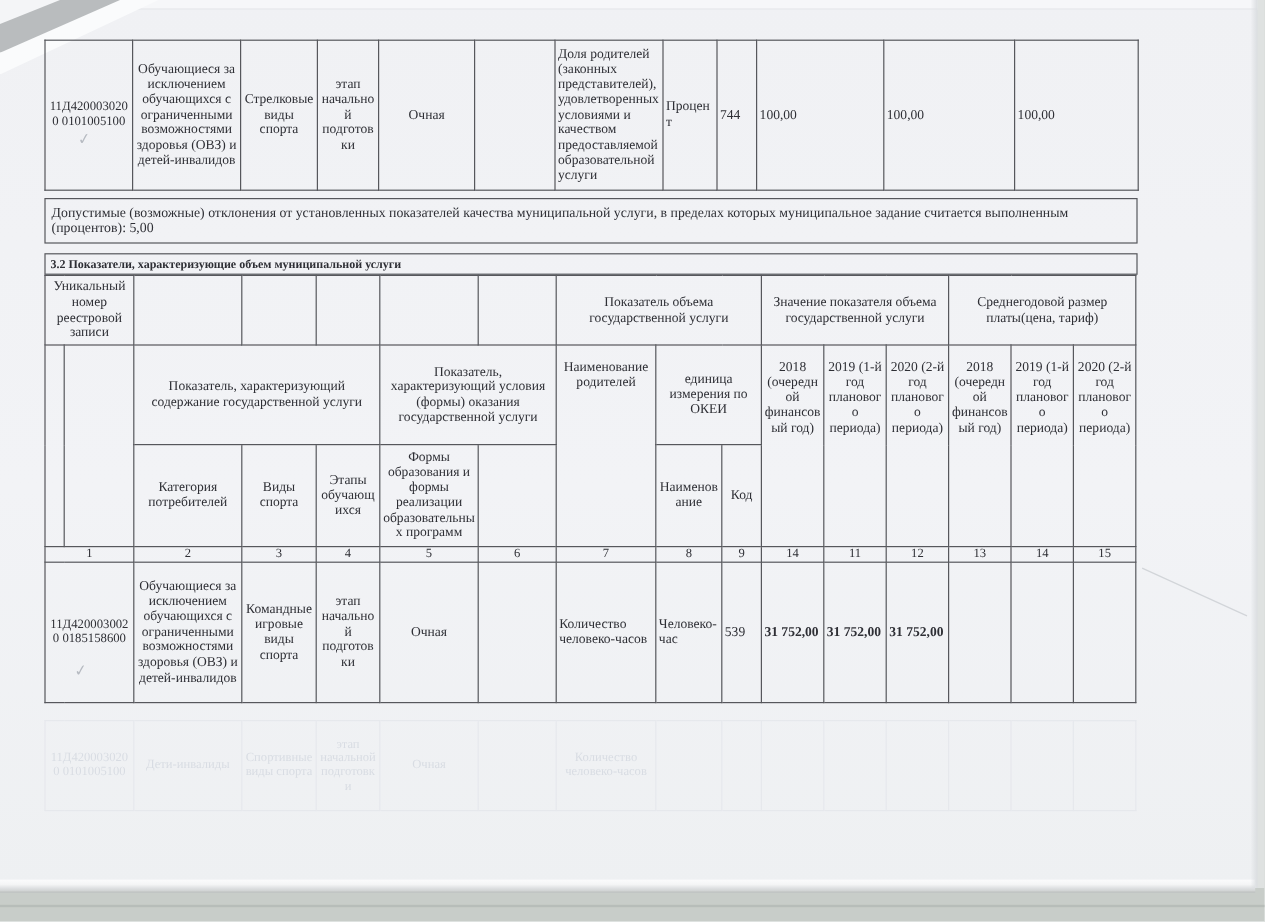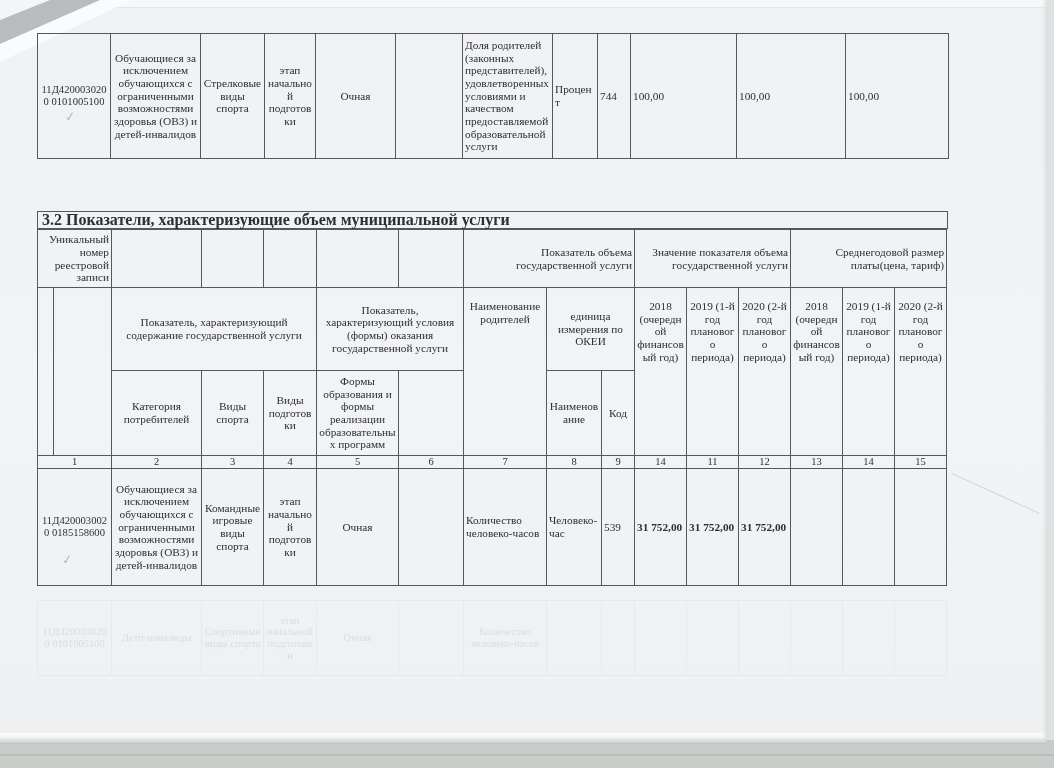--- a/index.html
+++ b/index.html
@@ -32,35 +32,35 @@
      padding:1px 2px;font-size:11.3px;line-height:1.12;
      overflow-wrap:break-word;word-wrap:break-word;overflow:hidden;}
   .t31{left:37px;top:33px;width:911px;}
   .t31 td{height:122px;}
   .t32{left:37px;top:229px;width:909px;}
   .left{text-align:left;}
   .pt{vertical-align:top;padding-top:12px;}
   .code{font-size:10.6px;position:relative;}
   .nowrap{white-space:nowrap;font-weight:bold;}
   .num-row td{font-size:10.5px;height:12px;padding:0 1px;}
-  .r1 td{height:55px;text-align:right;}
+  .r1 td{height:55px;}
   .r2 td{height:80px;}
   .r3 td{height:82px;margin-top:38px;}
   .data td{height:114px;}
   .check{position:absolute;font-size:13px;color:#b6bac1;transform:rotate(-8deg);
          font-family:"DejaVu Sans",sans-serif;}
   .chk31{left:27px;top:76px;}
   .chk32{left:24px;top:84px;}
 
   .note-box{position:absolute;left:37px;top:165px;width:911px;height:38px;
          border:1px solid #56575c;display:flex;align-items:center;
          padding:0 5px;box-sizing:border-box;font-size:11.5px;}
   .bar32{position:absolute;left:37px;top:211px;width:911px;height:18px;
          border:1px solid #56575c;display:flex;align-items:center;
-         padding:0 4px;box-sizing:border-box;font-size:16px;font-weight:bold;}
+         padding:0 4px;box-sizing:border-box;font-size:10px;font-weight:bold;}
 
   .ghost{left:37px;top:600px;width:909px;opacity:0.55;filter:blur(0.5px);}
   .ghost td{border:1px solid #dfe2e8;color:#c6ccd6;height:72px;font-size:10.5px;}
 </style>
 </head>
 <body>
 
 <div class="scan">
   <div class="paper"></div>
   <div class="top-strip"></div>
@@ -102,20 +102,21 @@
       <td class="left">Доля родителей (законных представителей), удовлетворенных условиями и качеством предоставляемой образовательной услуги</td>
       <td class="left">Процент</td>
       <td class="left">744</td>
       <td class="left">100,00</td>
       <td class="left">100,00</td>
       <td class="left">100,00</td>
     </tr>
   </tbody>
     </table>
 
+  <div class="note-box">Допустимые (возможные) отклонения от установленных показателей качества муниципальной услуги, в пределах которых муниципальное задание считается выполненным (процентов): 5,00</div>
 
   <div class="bar32">3.2 Показатели, характеризующие объем муниципальной услуги</div>
 
   <table class="t32">
     <colgroup>
       <col style="width:16px">
         <col style="width:58px">
         <col style="width:90px">
       <col style="width:62px">
         <col style="width:53px">
@@ -153,21 +154,21 @@
       <td rowspan="2" class="pt">2018 (очередной финансовый год)</td>
       <td rowspan="2" class="pt">2019 (1-й год планового периода)</td>
       <td rowspan="2" class="pt">2020 (2-й год планового периода)</td>
       <td rowspan="2" class="pt">2018 (очередной финансовый год)</td>
       <td rowspan="2" class="pt">2019 (1-й год планового периода)</td>
       <td rowspan="2" class="pt">2020 (2-й год планового периода)</td>
     </tr>
     <tr class="r3">
       <td>Категория потребителей</td>
       <td>Виды спорта</td>
-      <td>Виды подготовки</td>
+      <td>Этапы обучающихся</td>
       <td>Формы образования и формы реализации образовательных программ</td>
       <td></td>
       <td>Наименование</td>
       <td>Код</td>
     </tr>
     <tr class="num-row">
       <td colspan="2">1</td>
       <td>2</td>
       <td>3</td>
       <td>4</td>

